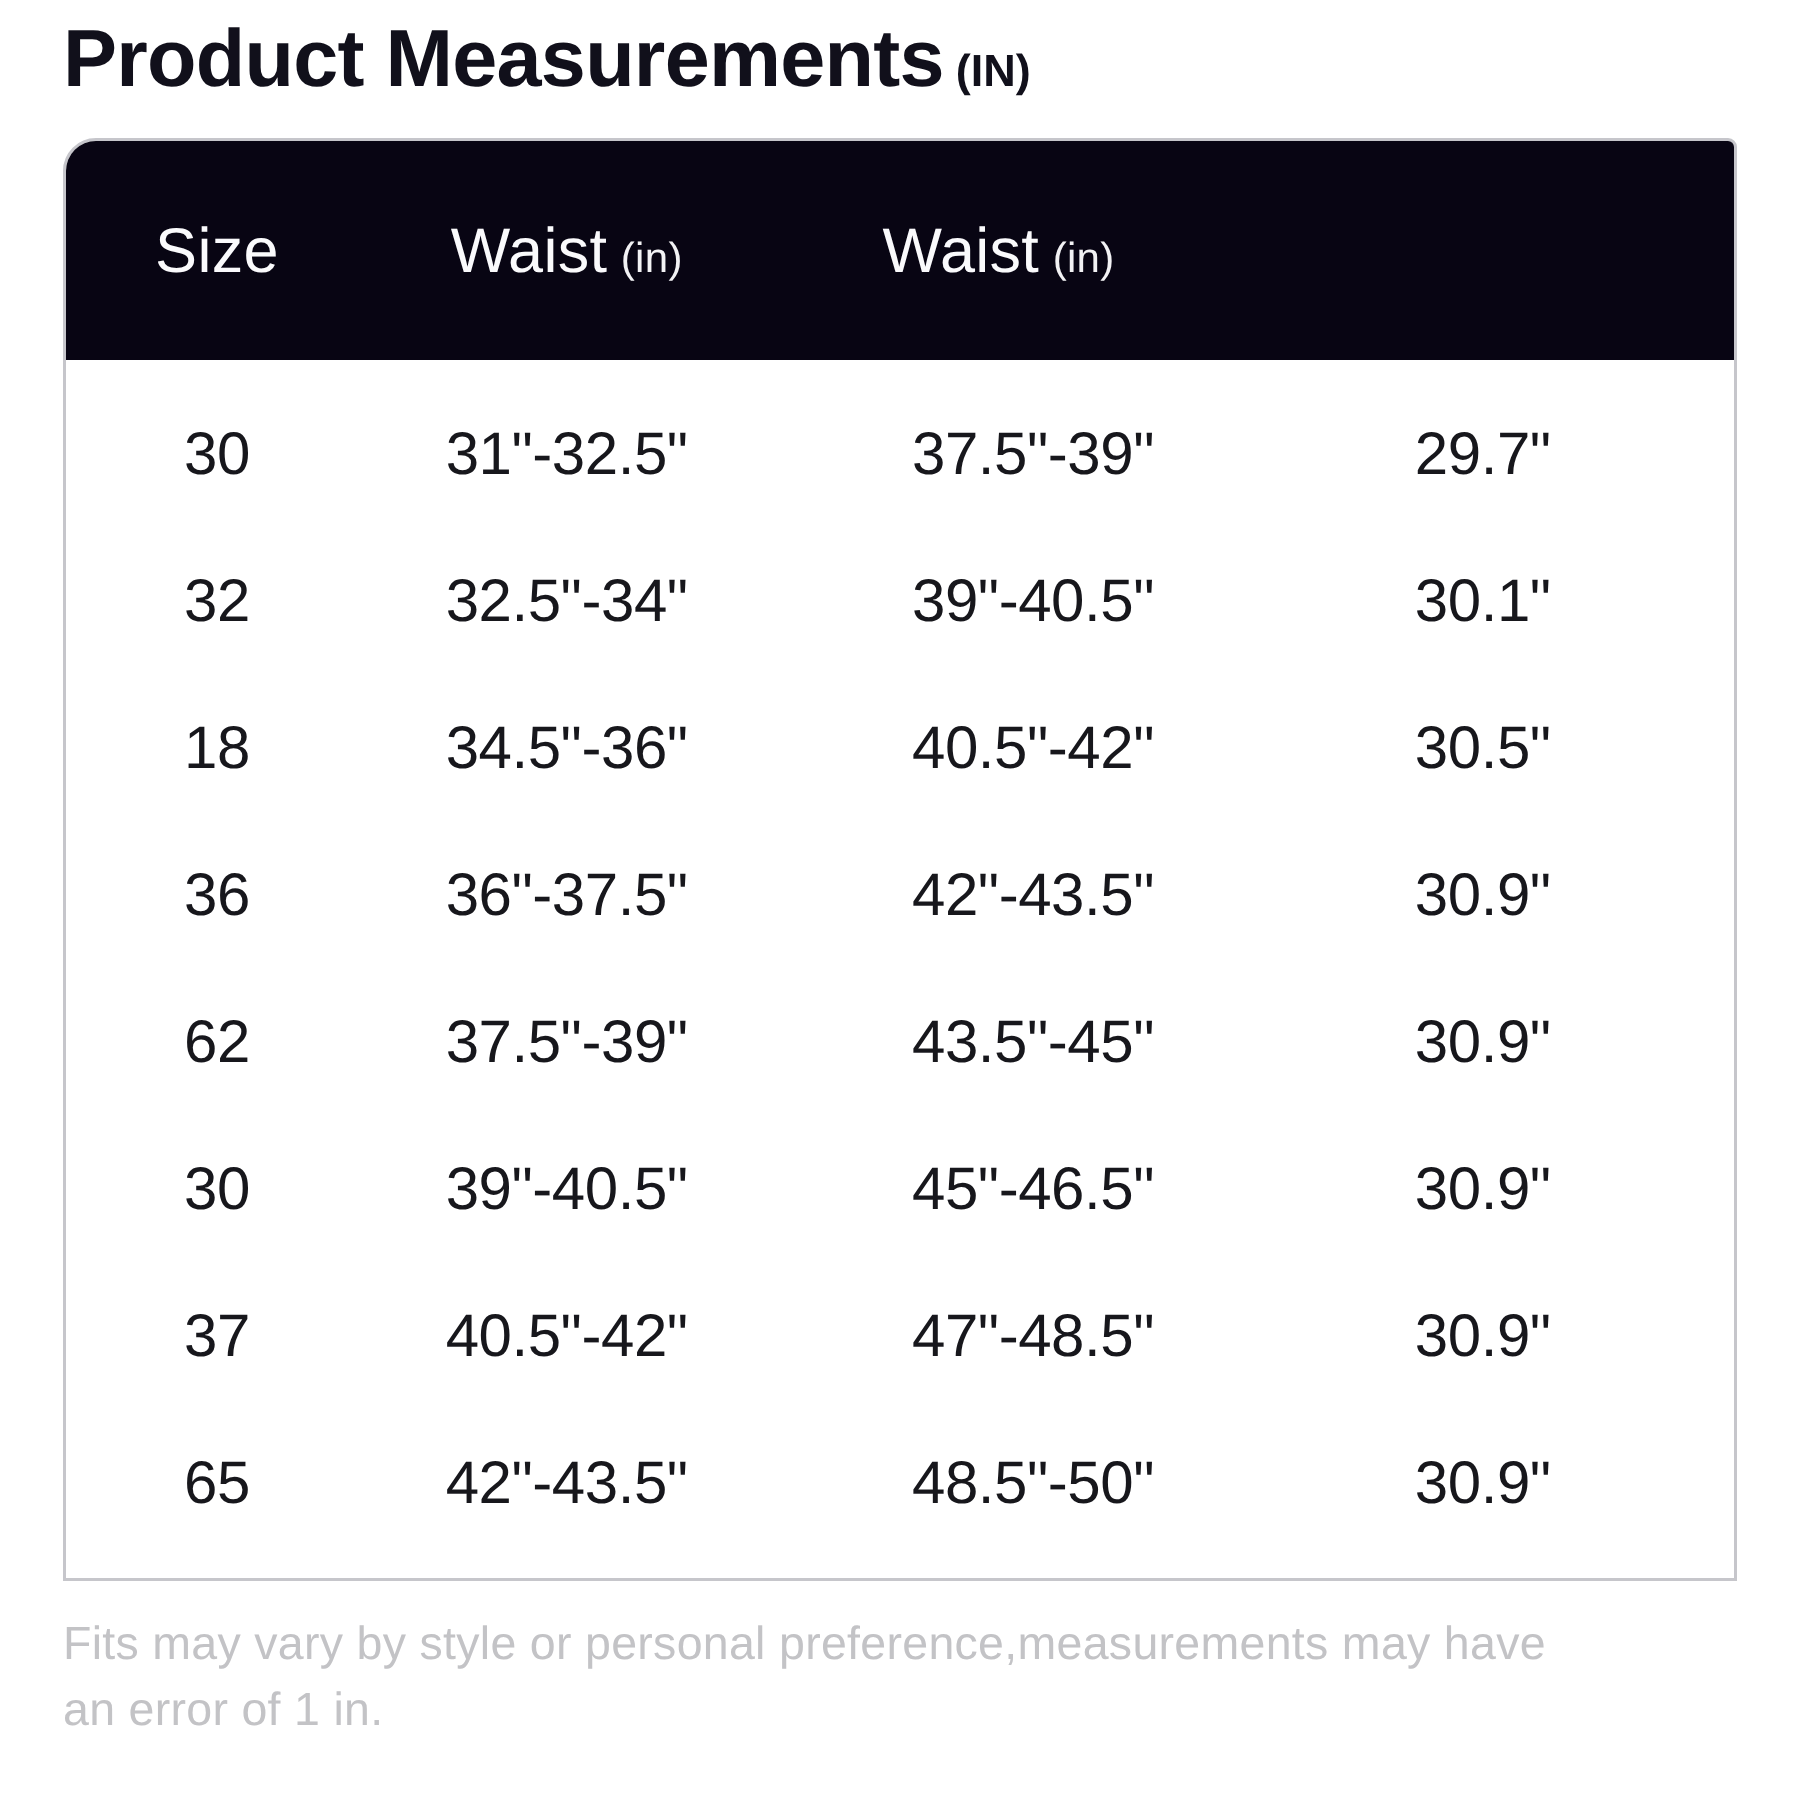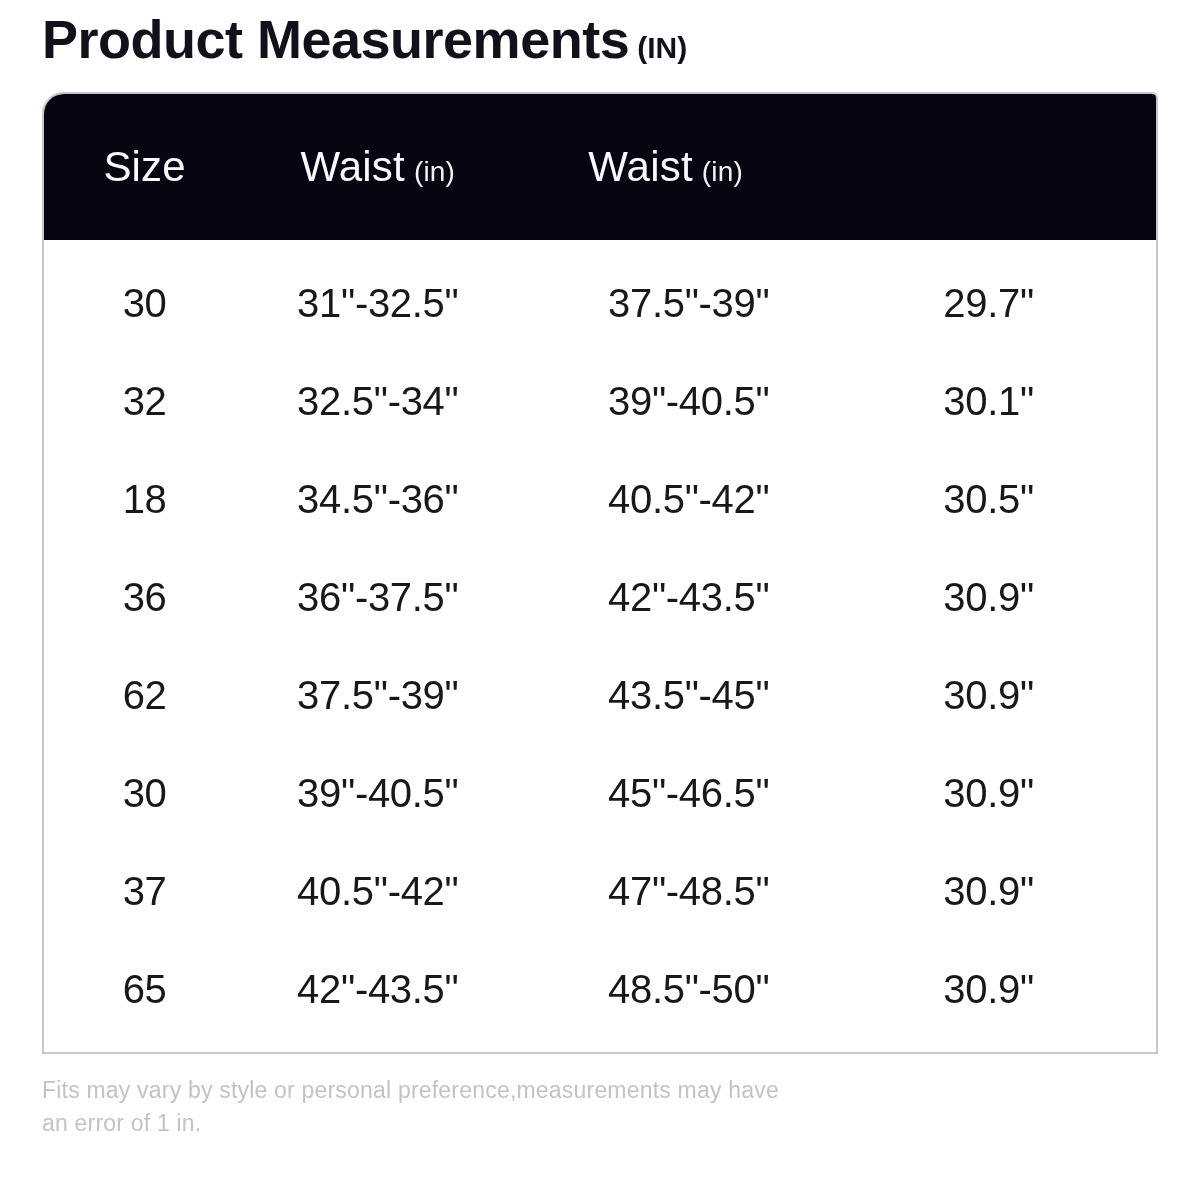--- a/index.html
+++ b/index.html
@@ -73,21 +73,21 @@
     font-weight: 400;
     color: var(--body-text, #17171c);
     letter-spacing: -0.3px;
     white-space: nowrap;
   }
   .cell.col-inseam { padding-right: 46px; }
 
   
   .footnote {
     margin: 20px 42px 0 42px;
-    font-size: 23px;
+    font-size: 31px;
     line-height: 1.42;
     color: var(--footnote-color, #c3c3c6);
     white-space: pre-line;
     letter-spacing: 0.2px;
   }
 </style>
 </head>
 <body>
 
 <div class="page">

